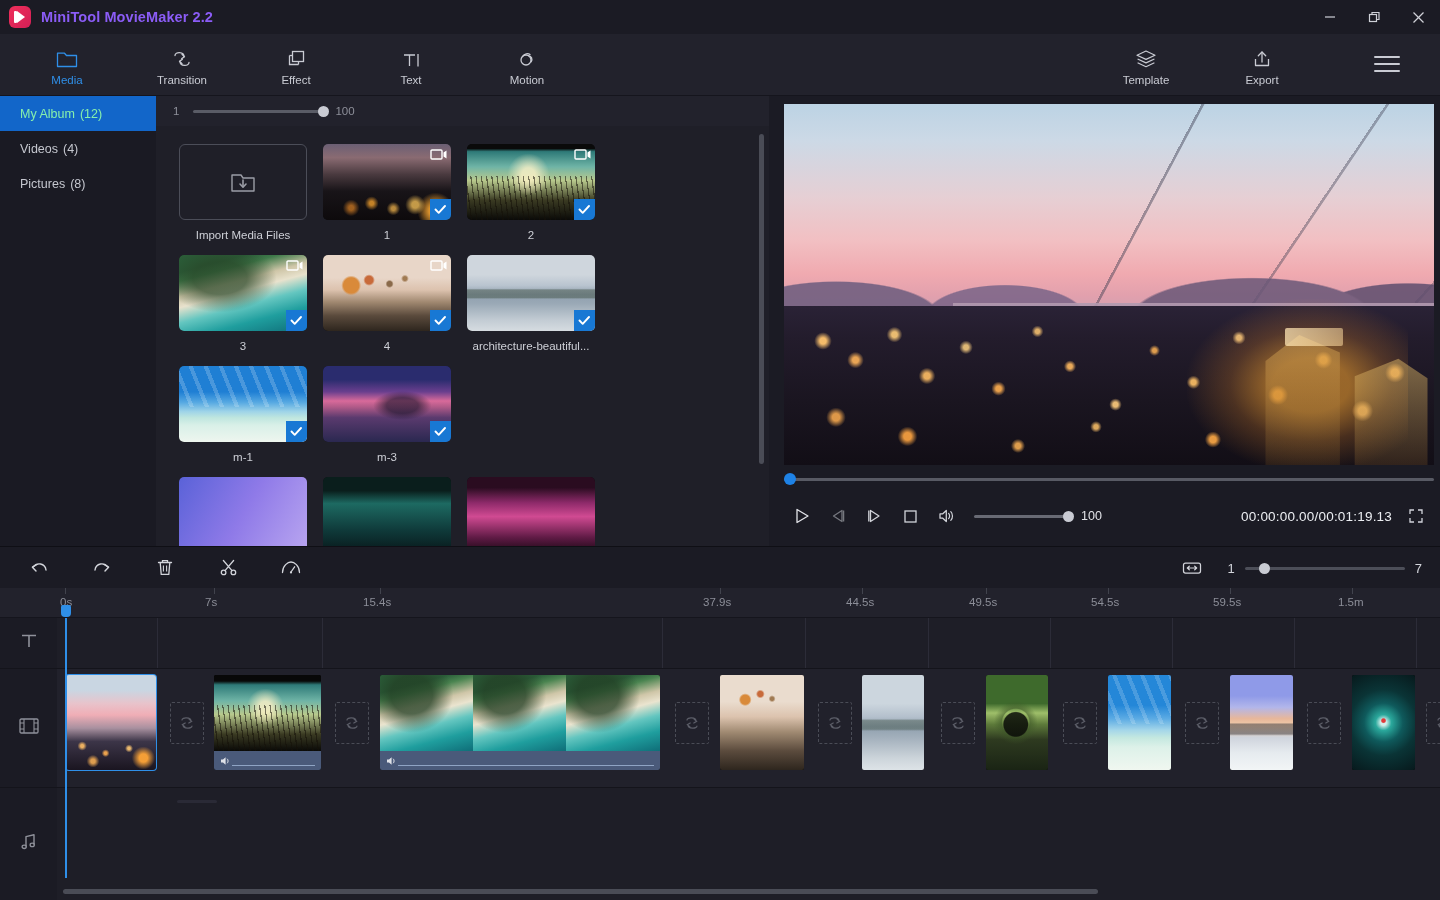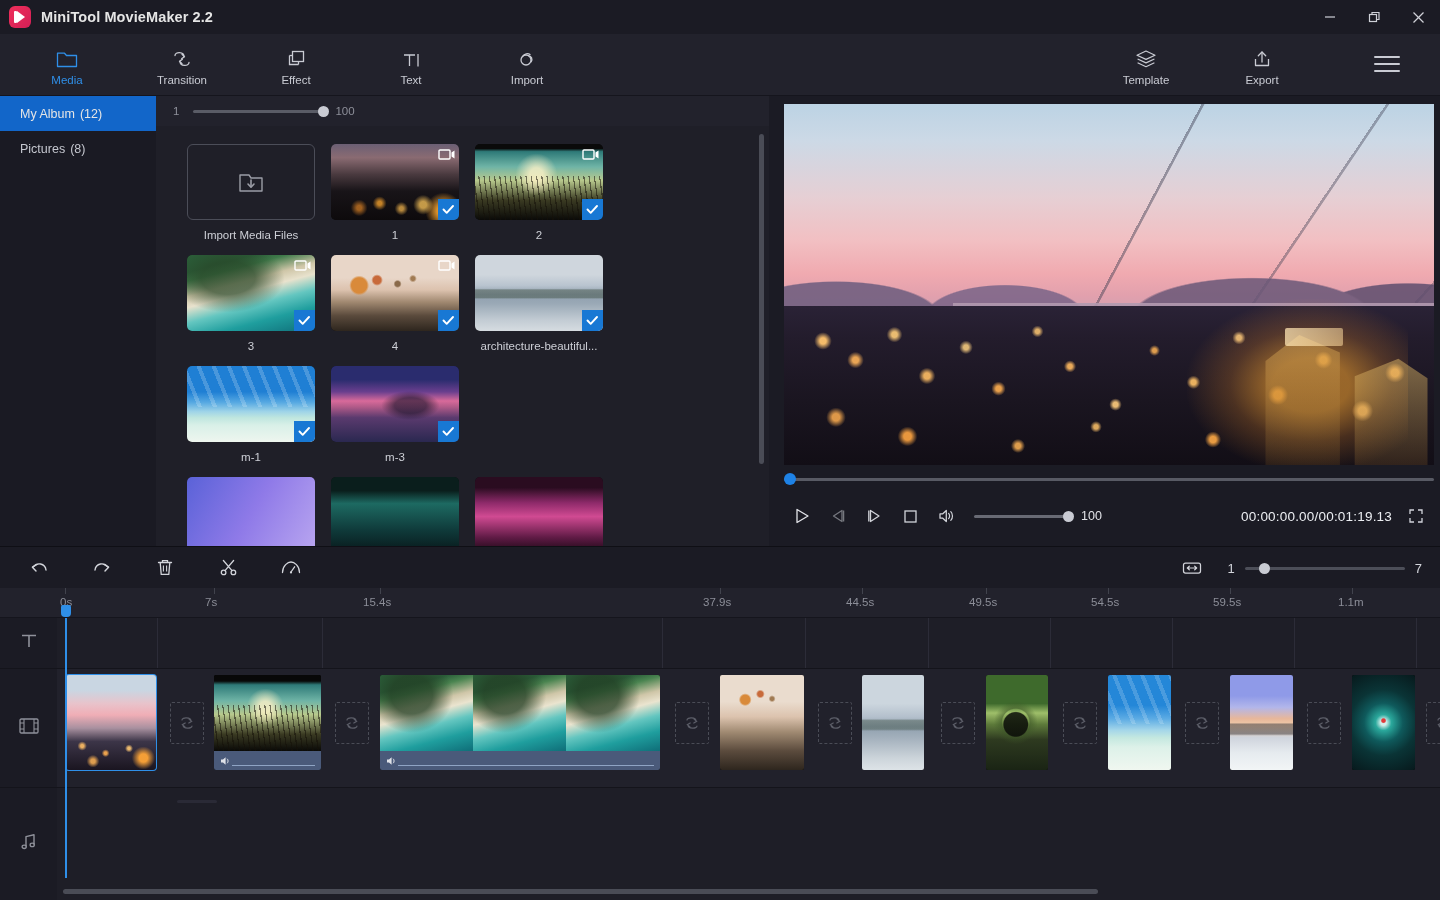--- a/index.html
+++ b/index.html
@@ -28,21 +28,21 @@
     border-left: 8px solid #ffffff;
     border-top: 6px solid transparent;
     border-bottom: 6px solid transparent;
   }
   .logo .lbar {
     position: absolute; left: 5px; top: 5px; width: 3px; height: 12px;
     background: #fff; border-radius: 1px;
   }
   .app-title {
     margin-left: 10px; font-size: 14.5px; font-weight: bold;
-    color: #e5e5e5; letter-spacing: .1px;
+    color: #8b5cf6; letter-spacing: .1px;
   }
   .wincontrols {
     position: absolute; right: 0; top: 0; height: 34px;
     display: flex; align-items: center;
   }
   .wc {
     width: 44px; height: 34px; display: flex; align-items: center;
     justify-content: center; color: #cfd1d8;
   }
 
@@ -68,21 +68,21 @@
 
   
   .sidebar {
     position: absolute; left: 0; top: 96px; width: 156px; height: 450px;
     background: #1a1a23;
   }
   .sbitem {
     height: 35px; display: flex; align-items: center; padding-left: 20px;
     font-size: 12.5px; color: #c5c7cf; cursor: pointer;
   }
-  .sbitem.active { background: #1266c9; color: #e5e5e5; }
+  .sbitem.active { background: #1266c9; color: #86efac; }
   .sbitem .cnt { margin-left: 5px; }
 
   
   .mediapanel {
     position: absolute; left: 156px; top: 96px; width: 613px; height: 450px;
     background: #1f1f28;
   }
   .zoomrow {
     position: absolute; left: 0; top: 0; width: 613px; height: 30px;
     display: flex; align-items: center; background: #22222c;
@@ -91,21 +91,21 @@
   .zoomrow .zmax { font-size: 11.5px; color: #8d8f99; margin-left: 12px; }
   .ztrack {
     position: relative; width: 130px; height: 3px; background: #5a5c66;
     margin-left: 14px; border-radius: 2px;
   }
   .zknob {
     position: absolute; right: -6px; top: -4px; width: 11px; height: 11px;
     border-radius: 50%; background: #c9cbd3;
   }
   .mediagrid {
-    position: absolute; left: 8px; top: 30px; width: 613px; height: 420px;
+    position: absolute; left: 0; top: 30px; width: 613px; height: 420px;
     overflow: hidden; padding: 18px 0 0 23px;
   }
   .mrow { display: flex; gap: 0px; margin-bottom: 14px; }
   .mcell { width: 144px; margin-right: 0; }
   .mcell + .mcell { margin-left: 0; }
   .thumbwrap {
     position: relative; width: 128px; height: 76px; border-radius: 5px;
     overflow: hidden; background: #0a0a0c; cursor: pointer;
   }
   .imgfill { position: absolute; inset: 0; }
@@ -280,21 +280,21 @@
     </div>
 
     <div class="tbitem" style="left:484px">
       <span class="ico">
         <svg width="22" height="20" viewBox="0 0 22 20">
           <ellipse cx="10" cy="11" rx="5" ry="5" fill="none" stroke="#c9cbd3" stroke-width="1.3"></ellipse>
           <path d="M12.5 6.6 C15.5 7.2 16.8 10 15.2 12.8" fill="none" stroke="#c9cbd3" stroke-width="1.3" stroke-linecap="round"></path>
           <path d="M6.5 7.5 C8.5 4.5 12 4 14 5.5" fill="none" stroke="#c9cbd3" stroke-width="1.3" stroke-linecap="round"></path>
         </svg>
       </span>
-      <span class="lbl">Import</span>
+      <span class="lbl">Motion</span>
     </div>
 
     <div class="tbitem" style="left:1103px">
       <span class="ico">
         <svg width="24" height="20" viewBox="0 0 24 20">
           <path d="M12 2 L21 6.2 L12 10.4 L3 6.2 Z" fill="none" stroke="#c9cbd3" stroke-width="1.2" stroke-linejoin="round"></path>
           <path d="M3.6 10 L12 13.9 L20.4 10" fill="none" stroke="#c9cbd3" stroke-width="1.2" stroke-linejoin="round"></path>
           <path d="M3.6 13.8 L12 17.7 L20.4 13.8" fill="none" stroke="#c9cbd3" stroke-width="1.2" stroke-linejoin="round"></path>
         </svg>
       </span>
@@ -316,20 +316,24 @@
       <i></i>
         <i></i>
         <i></i>
     </div>
   </div>
 
   <div class="sidebar">
     <div class="sbitem active">
       <span>My Album</span>
       <span class="cnt">(12)</span>
+    </div>
+    <div class="sbitem">
+      <span>Videos</span>
+      <span class="cnt">(4)</span>
     </div>
     <div class="sbitem">
       <span>Pictures</span>
       <span class="cnt">(8)</span>
     </div>
   </div>
 
   <div class="mediapanel">
     <div class="zoomrow">
       <span class="zmin">1</span>
@@ -662,21 +666,21 @@
     <span class="rnotch" style="left:1230px"></span>
     <span class="rnotch" style="left:1352px"></span>
     <span class="rtick" style="left:60px">0s</span>
     <span class="rtick" style="left:205px">7s</span>
     <span class="rtick" style="left:363px">15.4s</span>
     <span class="rtick" style="left:703px">37.9s</span>
     <span class="rtick" style="left:846px">44.5s</span>
     <span class="rtick" style="left:969px">49.5s</span>
     <span class="rtick" style="left:1091px">54.5s</span>
     <span class="rtick" style="left:1213px">59.5s</span>
-    <span class="rtick" style="left:1338px">1.1m</span>
+    <span class="rtick" style="left:1338px">1.5m</span>
   </div>
 
   <div class="tracks">
 
     <div class="thead" style="top:0;height:50px">
       <span>
         <svg width="20" height="20" viewBox="0 0 20 20">
             <path d="M3 4.5 H17 M10 4.5 V16" fill="none" stroke="#8f919a" stroke-width="1.6"></path>
           </svg>
       </span>

